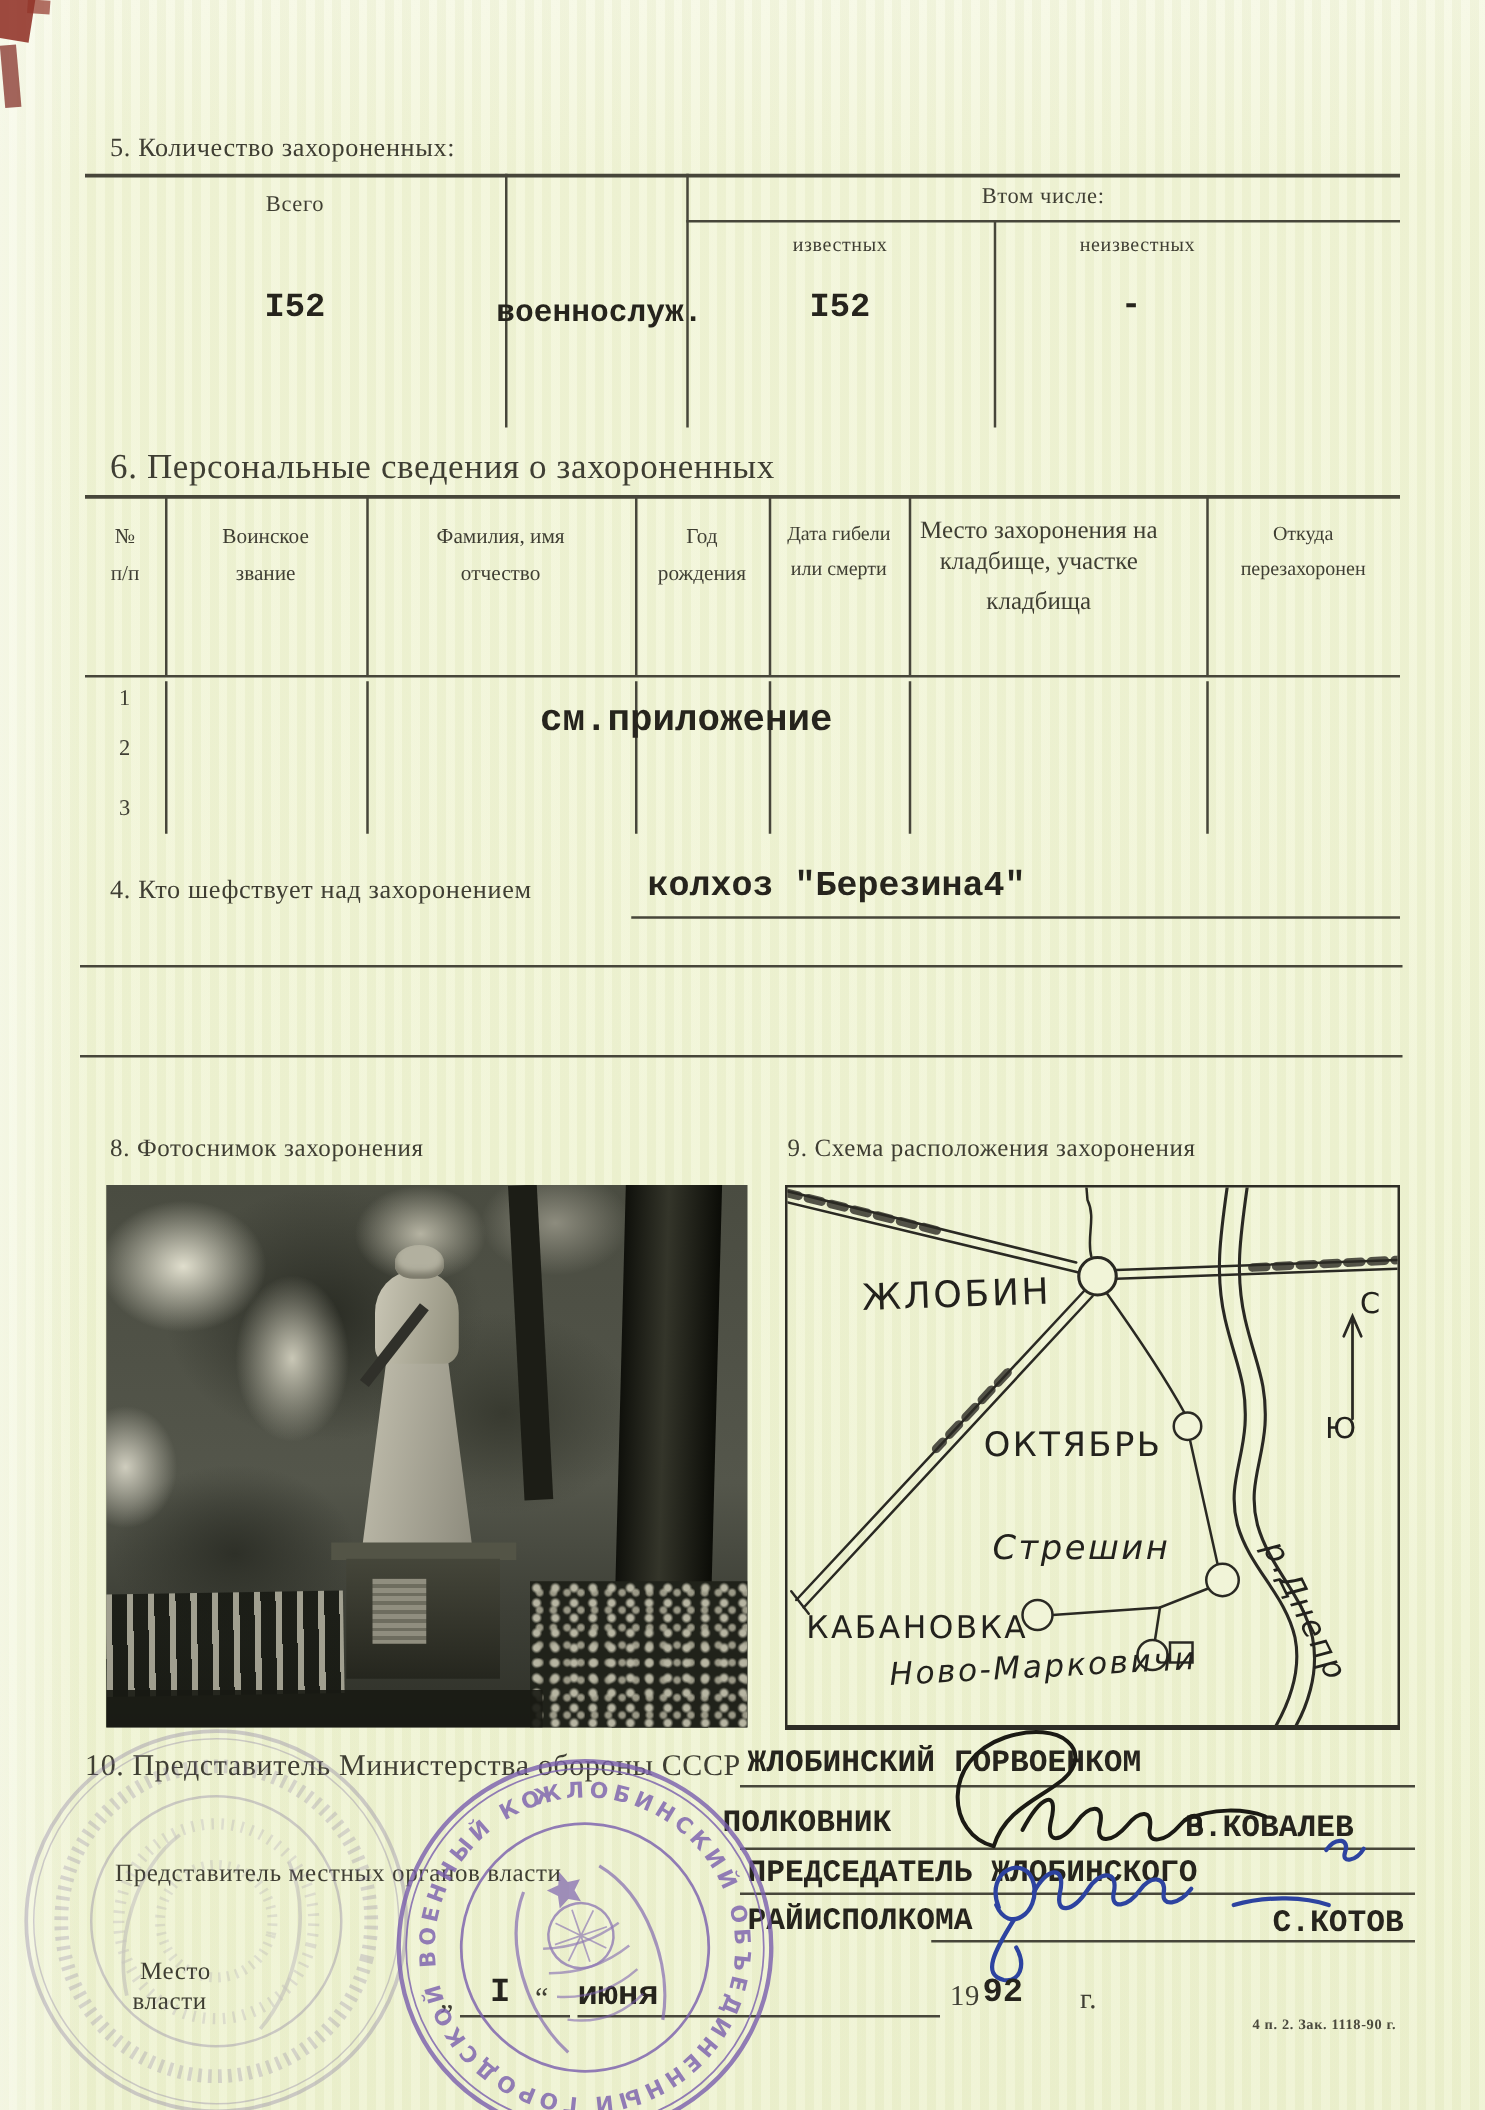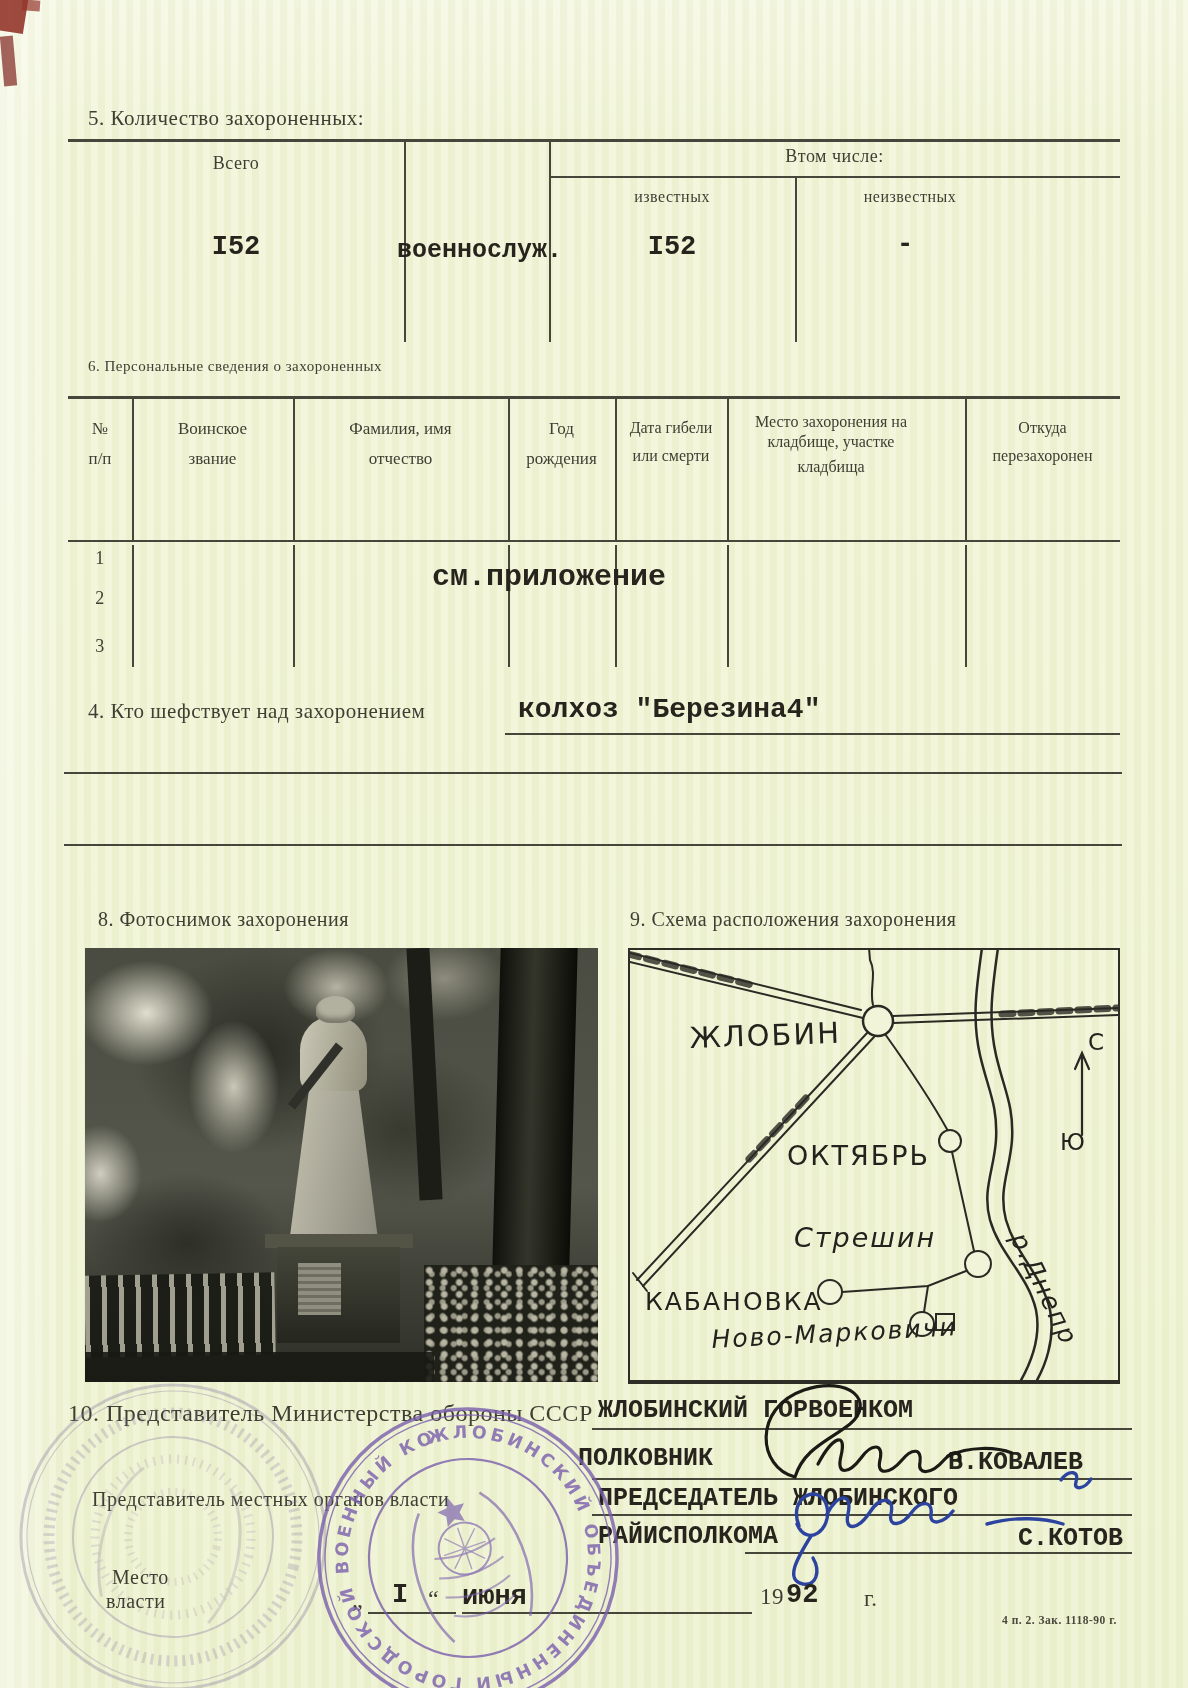--- a/index.html
+++ b/index.html
@@ -51,21 +51,21 @@
   <div class="t" style="left:68px;top:153px;width:336px;text-align:center;font-size:18px;">Всего</div>
   <div class="t" style="left:549px;top:146px;width:571px;text-align:center;font-size:18px;">Втом числе:</div>
   <div class="t" style="left:549px;top:188px;width:246px;text-align:center;font-size:16px;">известных</div>
   <div class="t" style="left:795px;top:188px;width:230px;text-align:center;font-size:16px;">неизвестных</div>
 
   <div class="tw" style="left:68px;top:232px;width:336px;text-align:center;font-size:27px;">I52</div>
   <div class="tw" style="left:397px;top:236px;font-size:25px;">военнослуж.</div>
   <div class="tw" style="left:549px;top:232px;width:246px;text-align:center;font-size:27px;">I52</div>
   <div class="tw" style="left:795px;top:230px;width:220px;text-align:center;font-size:27px;">-</div>
 
-  <div class="t" style="left:88px;top:358px;font-size:15px;">6. Персональные сведения о захороненных</div>
+  <div class="t" style="left:88px;top:358px;font-size:28px;">6. Персональные сведения о захороненных</div>
 
   <div class="hl" style="left:68px;top:396px;width:1052px;height:2.5px;"></div>
   <div class="hl" style="left:68px;top:540px;width:1052px;"></div>
 
   <div class="vl" style="left:132px;top:396px;height:144px;"></div>
   <div class="vl" style="left:293px;top:396px;height:144px;"></div>
   <div class="vl" style="left:508px;top:396px;height:144px;"></div>
   <div class="vl" style="left:615px;top:396px;height:144px;"></div>
   <div class="vl" style="left:727px;top:396px;height:144px;"></div>
   <div class="vl" style="left:965px;top:396px;height:144px;"></div>
@@ -91,42 +91,42 @@
   </div>
   <div class="cell" style="left:508px;top:414px;width:107px;font-size:17px;">
     <span>Год</span>
     <span>рождения</span>
   </div>
   <div class="cell" style="left:727px;top:0;width:0;"></div>
   <div class="cell" style="left:615px;top:414px;width:112px;font-size:16px;">
     <span>Дата гибели</span>
     <span>или смерти</span>
   </div>
-  <div class="cell" style="left:727px;top:412px;width:208px;font-size:16px;">
+  <div class="cell" style="left:727px;top:412px;width:208px;font-size:20px;">
     <span style="line-height:1.25">Место захоронения на</span>
     <span style="line-height:1.25">кладбище, участке</span>
     <span style="line-height:1.9">кладбища</span>
   </div>
   <div class="cell" style="left:965px;top:414px;width:155px;font-size:16px;">
     <span>Откуда</span>
     <span>перезахоронен</span>
   </div>
 
   <div class="t" style="left:68px;top:548px;width:64px;text-align:center;font-size:18px;">1</div>
   <div class="t" style="left:68px;top:588px;width:64px;text-align:center;font-size:18px;">2</div>
   <div class="t" style="left:68px;top:636px;width:64px;text-align:center;font-size:18px;">3</div>
   <div class="tw" style="left:432px;top:560px;font-size:30px;">см.приложение</div>
 
   <div class="t" style="left:88px;top:699px;font-size:21px;">4. Кто шефствует над захоронением</div>
   <div class="tw" style="left:518px;top:694px;font-size:28px;">колхоз "Березина4"</div>
   <div class="hl" style="left:505px;top:733px;width:615px;"></div>
   <div class="hl" style="left:64px;top:772px;width:1058px;"></div>
   <div class="hl" style="left:64px;top:844px;width:1058px;"></div>
 
-  <div class="t" style="left:98px;top:908px;font-size:20px;">8. Фотоснимок захоронения</div>
+  <div class="t" style="left:88px;top:908px;font-size:20px;">8. Фотоснимок захоронения</div>
   <div class="t" style="left:630px;top:908px;font-size:20px;">9. Схема расположения захоронения</div>
 
   <div class="photo" style="left:85px;top:948px;width:513px;height:434px;">
     <div style="left:80%;top:-2%;width:15%;height:104%;background:linear-gradient(90deg,#0f100b,#34352a 45%,#0b0c07);transform:rotate(1.5deg);"></div>
     <div style="left:64%;top:0;width:4.5%;height:58%;background:#1c1d16;transform:rotate(-3deg);"></div>
     <div style="left:39%;top:30%;width:19%;height:40%;background:linear-gradient(100deg,#c6c3b2,#8a887a);clip-path:polygon(26% 0,74% 0,97% 100%,3% 100%);"></div>
     <div style="left:42%;top:16%;width:13%;height:17%;background:linear-gradient(100deg,#cac7b6,#92907d);border-radius:45% 45% 18% 18%;"></div>
     <div style="left:45%;top:11%;width:7.6%;height:6.2%;background:#b2b09f;border-radius:50% 50% 38% 38%;box-shadow:inset 0 -5px 5px #7b796a;"></div>
     <div style="left:44%;top:20.5%;width:1.7%;height:18%;background:#30302а;background-color:#30302a;transform:rotate(38deg);"></div>
     <div style="left:35%;top:66%;width:29%;height:3.2%;background:#53544六;background-color:#535446;"></div>

